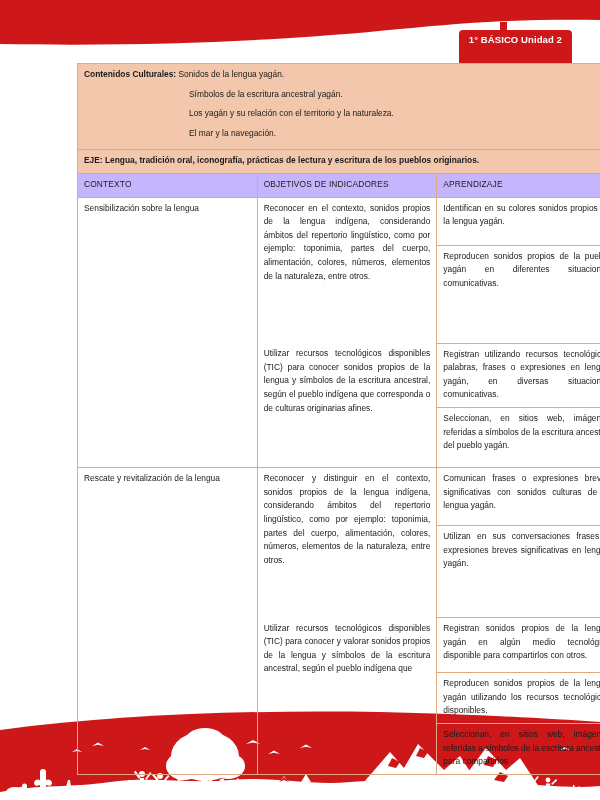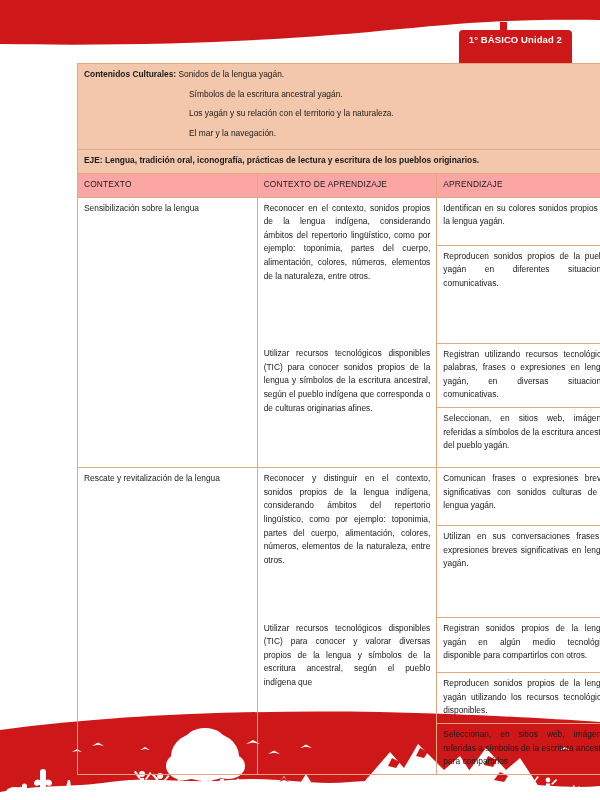--- a/index.html
+++ b/index.html
@@ -73,21 +73,21 @@
     color: #1a1a1a;
   }
   .peach { background: #F3C7AB; }
   .cc-cell { font-size: 8.4px; }
   .cc-cell b { font-weight: bold; }
   .cc-line { margin: 0 0 6px 0; }
   .cc-line.indent { padding-left: 105px; }
   .cc-line:last-child { margin-bottom: 4px; }
   .eje-cell { font-weight: bold; font-size: 8.4px; padding-top: 5px; padding-bottom: 5px;}
   .hdr-cell {
-    background: #fca5a5;
+    background: #c4b5fd;
     font-size: 8.6px;
     letter-spacing: .15px;
     padding-top: 6px;
     padding-bottom: 6px;
     margin-left: 28px;
   }
   .just { text-align: justify; text-justify: inter-word; }
   .ctx { font-size: 8.4px; margin-top: 26px; }
   .nb { border-top: none !important; }
   .nbb { border-bottom: none !important; }
@@ -127,21 +127,21 @@
         <div class="cc-line indent">El mar y la navegación.</div>
       </td>
     </tr>
 
     <tr>
       <td class="peach eje-cell" colspan="3">EJE: Lengua, tradición oral, iconografía, prácticas de lectura y escritura de los pueblos originarios.</td>
     </tr>
 
     <tr>
       <td class="hdr-cell" style="width:80px">CONTEXTO</td>
-      <td class="hdr-cell" style="width:146px">CONTEXTO DE APRENDIZAJE</td>
+      <td class="hdr-cell" style="width:146px">OBJETIVOS DE INDICADORES</td>
       <td class="hdr-cell" style="width:230px">APRENDIZAJE</td>
     </tr>
 
     <tr>
       <td class="ctx just nbb" rowspan="2">Sensibilización sobre la lengua</td>
       <td class="just nbb" rowspan="2">Reconocer en el contexto, sonidos propios de la lengua indígena, considerando ámbitos del repertorio lingüístico, como por ejemplo: toponimia, partes del cuerpo, alimentación, colores, números, elementos de la naturaleza, entre otros.</td>
       <td class="just pad-ind" style="height:38px">Identifican en su colores sonidos propios de la lengua yagán.</td>
     </tr>
     <tr>
       <td class="just pad-ind" style="height:88px">Reproducen sonidos propios de la pueblo yagán en diferentes situaciones comunicativas.</td>
@@ -160,21 +160,21 @@
       <td class="ctx just nbb" rowspan="2">Rescate y revitalización de la lengua</td>
       <td class="just nbb" rowspan="2">Reconocer y distinguir en el contexto, sonidos propios de la lengua indígena, considerando ámbitos del repertorio lingüístico, como por ejemplo: toponimia, partes del cuerpo, alimentación, colores, números, elementos de la naturaleza, entre otros.</td>
       <td class="just pad-ind" style="height:48px">Comunican frases o expresiones breves significativas con sonidos culturas de la lengua yagán.</td>
     </tr>
     <tr>
       <td class="just pad-ind" style="height:82px">Utilizan en sus conversaciones frases o expresiones breves significativas en lengua yagán.</td>
     </tr>
 
     <tr>
       <td class="ctx just nb" rowspan="3"></td>
-      <td class="just nb" rowspan="3">Utilizar recursos tecnológicos disponibles (TIC) para conocer y valorar diversas propios de la lengua y símbolos de la escritura ancestral, según el pueblo indígena que</td>
+      <td class="just nb" rowspan="3">Utilizar recursos tecnológicos disponibles (TIC) para conocer y valorar sonidos propios de la lengua y símbolos de la escritura ancestral, según el pueblo indígena que</td>
       <td class="just pad-ind" style="height:45px">Registran sonidos propios de la lengua yagán en algún medio tecnológico disponible para compartirlos con otros.</td>
     </tr>
     <tr>
       <td class="just pad-ind" style="height:34px">Reproducen sonidos propios de la lengua yagán utilizando los recursos tecnológicos disponibles.</td>
     </tr>
     <tr>
       <td class="just pad-ind" style="height:34px">Seleccionan, en sitios web, imágenes referidas a símbolos de la escritura ancestral para compartirlos</td>
     </tr>
 
   </tbody>

